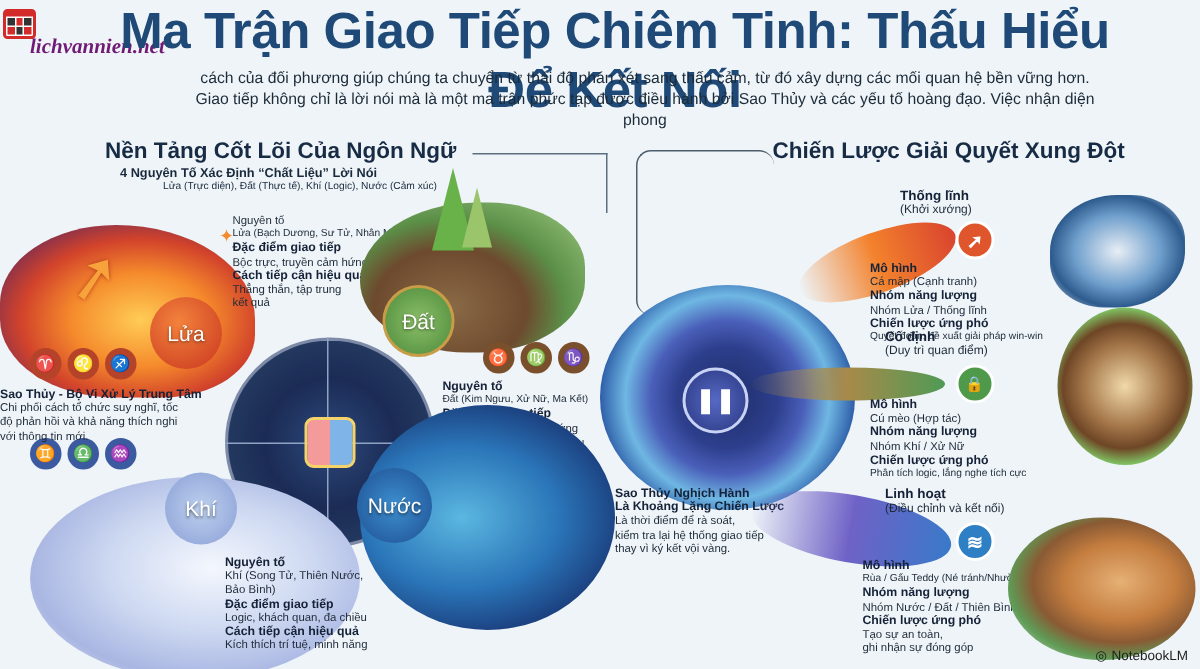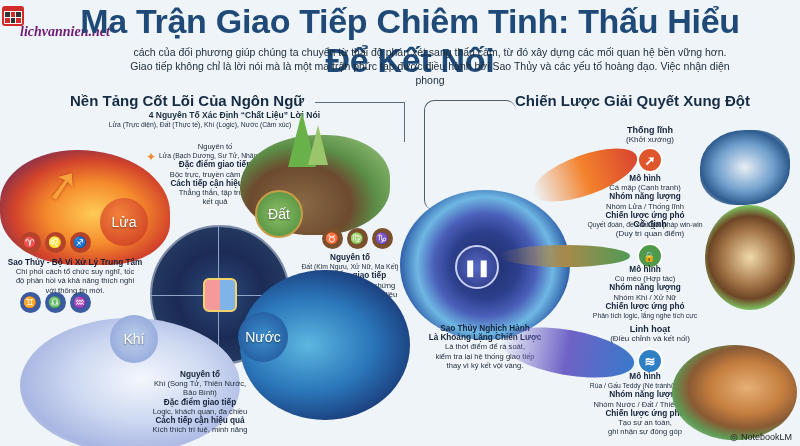--- a/index.html
+++ b/index.html
@@ -7,21 +7,21 @@
 body{background:#eef4f8;font-family:"Liberation Sans",sans-serif;color:#1a2a3c;position:relative}
 .abs{position:absolute}
 .wm{left:2px;top:6px;display:flex;align-items:center;gap:2px}
 .wm .cal{width:22px;height:20px;border:2px solid #d32a2a;border-top-width:5px;border-radius:3px;background:#fff;display:grid;grid-template-columns:repeat(3,1fr);gap:1px;padding:1px}
 .wm .cal i{background:#333;display:block}
 .wm .cal i:nth-child(2n){background:#d32a2a}
 .wm-text{color:#701a75;font-family:"Liberation Serif",serif;font-style:italic;font-weight:bold;font-size:14px;position:absolute;left:20px;top:24px;white-space:nowrap}
 .title{left:60px;top:2px;width:700px;text-align:center;font-size:34px;font-weight:bold;color:#1f4a78;letter-spacing:-.3px}
 .subtitle{left:130px;top:45px;width:600px;text-align:center;font-size:10.5px;line-height:14px;color:#1c2b38}
 .sec-title{font-weight:bold;font-size:15px;color:#172c44;white-space:nowrap}
-.blk{font-size:7.6px;line-height:9.2px;text-align:center;color:#1e2a38}
+.blk{font-size:7.6px;line-height:9.2px;color:#1e2a38}
 .blk .h{font-weight:bold;font-size:8.2px;color:#152238}
 .line{background:#5a6f80}
 .fire{left:0;top:150px;width:170px;height:115px;border-radius:50% 60% 40% 50%;background:radial-gradient(ellipse at 55% 55%,#ffcc55 0%,#f58a2c 35%,#d2432b 60%,#6a2a58 85%,transparent 100%)}
 .earth{left:240px;top:135px;width:150px;height:100px;border-radius:55% 45% 50% 50%;background:radial-gradient(ellipse at 40% 70%,#8a6a46 0%,#6d4a2e 40%,#5b8f48 60%,#7fae66 80%,transparent 100%)}
 .air{left:20px;top:300px;width:220px;height:135px;border-radius:50%;background:radial-gradient(ellipse at 55% 45%,#f4f7fd 0%,#cdd8f1 40%,#a9b6e2 70%,transparent 100%)}
 .water{left:240px;top:270px;width:170px;height:150px;border-radius:50%;background:radial-gradient(ellipse at 40% 50%,#5bb7e0 0%,#2a75b8 45%,#1b3e7d 75%,transparent 100%)}
 .crystal{left:288px;top:112px;width:0;height:0;border-left:14px solid transparent;border-right:14px solid transparent;border-bottom:55px solid #69b24a}
 .brain-ring{left:150px;top:225px;width:140px;height:140px;border-radius:50%;background:radial-gradient(circle,#2d4a7c 0%,#1b2b55 45%,#23385f 70%,#4a5c7c 72%,#1f2d4e 100%);border:2px solid #7d8aa8}
 .brain{left:203px;top:278px;width:34px;height:34px;border-radius:6px;background:linear-gradient(90deg,#f59a9b 50%,#7fb4e8 50%);border:2px solid #f3d36a}
 .elem-label{color:#fff;font-weight:normal;font-size:14px;text-shadow:0 1px 2px rgba(0,0,0,.5);border-radius:50%;display:flex;align-items:center;justify-content:center}
@@ -63,21 +63,21 @@
 
 <div class="abs title">Ma Trận Giao Tiếp Chiêm Tinh: Thấu Hiểu Để Kết Nối</div>
 <div class="abs subtitle">
   <div>cách của đối phương giúp chúng ta chuyển từ thái độ phán xét sang thấu cảm, từ đó xây dựng các mối quan hệ bền vững hơn.</div>
   <div>Giao tiếp không chỉ là lời nói mà là một ma trận phức tạp được điều hành bởi Sao Thủy và các yếu tố hoàng đạo. Việc nhận diện phong</div>
 </div>
 
 <div class="abs sec-title" style="left:70px;top:92px">Nền Tảng Cốt Lõi Của Ngôn Ngữ</div>
 <div class="abs line" style="left:315px;top:102px;width:90px;height:1.4px"></div>
 <div class="abs line" style="left:404px;top:102px;width:1.4px;height:40px"></div>
-<div class="abs" style="left:80px;top:110px;width:240px;text-align:right;font-weight:bold;font-size:8.5px">4 Nguyên Tố Xác Định “Chất Liệu” Lời Nói</div>
+<div class="abs" style="left:80px;top:110px;width:240px;text-align:left;font-weight:bold;font-size:8.5px">4 Nguyên Tố Xác Định “Chất Liệu” Lời Nói</div>
 <div class="abs" style="left:80px;top:121px;width:240px;text-align:center;font-size:6.8px">Lửa (Trực diện), Đất (Thực tế), Khí (Logic), Nước (Cảm xúc)</div>
 
 <div class="abs fire"></div>
 <div class="abs" style="left:45px;top:160px;font-size:42px;color:#f7a23a;transform:rotate(-10deg);text-shadow:0 0 3px #b2361e">➚</div>
 <div class="abs elem-label lbl-fire">Lửa</div>
 <div class="abs signs" style="left:20px;top:232px">
   <div class="sign fire">♈</div>
   <div class="sign fire">♌</div>
   <div class="sign fire">♐</div>
 </div>

